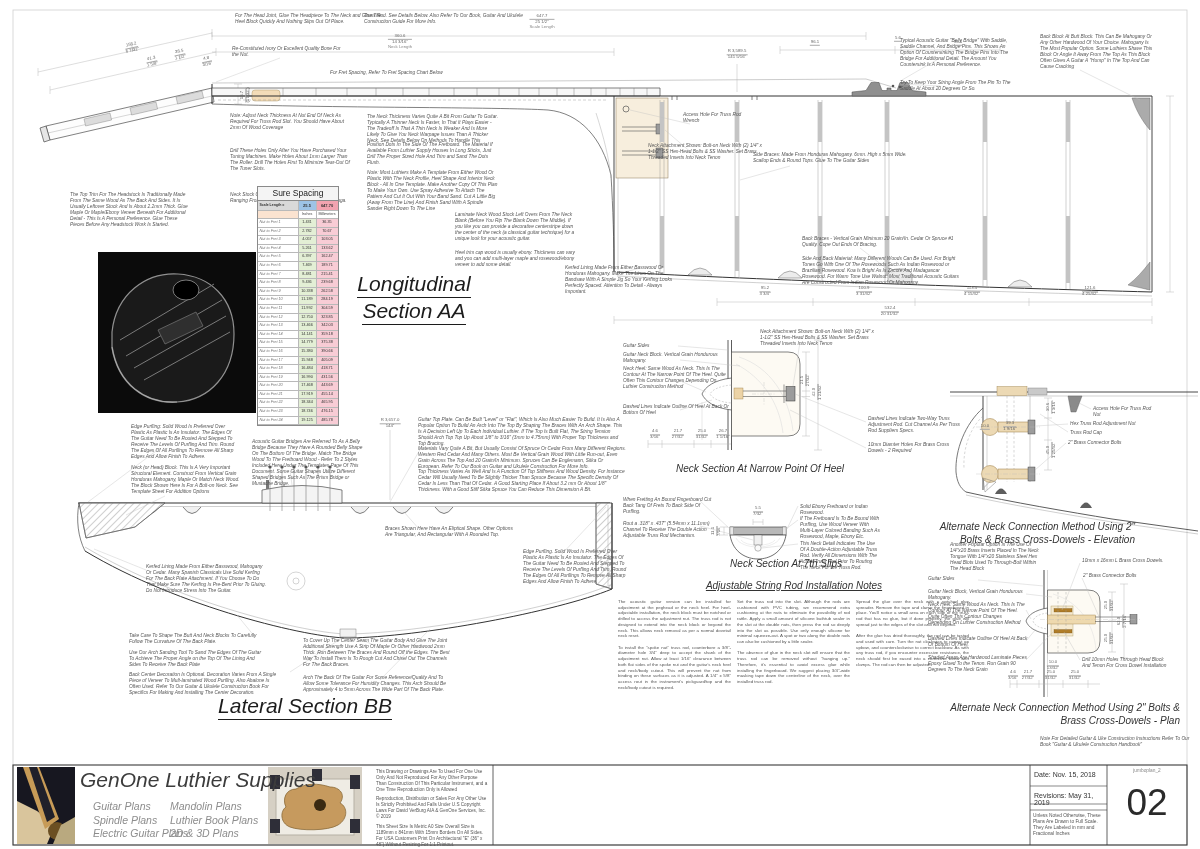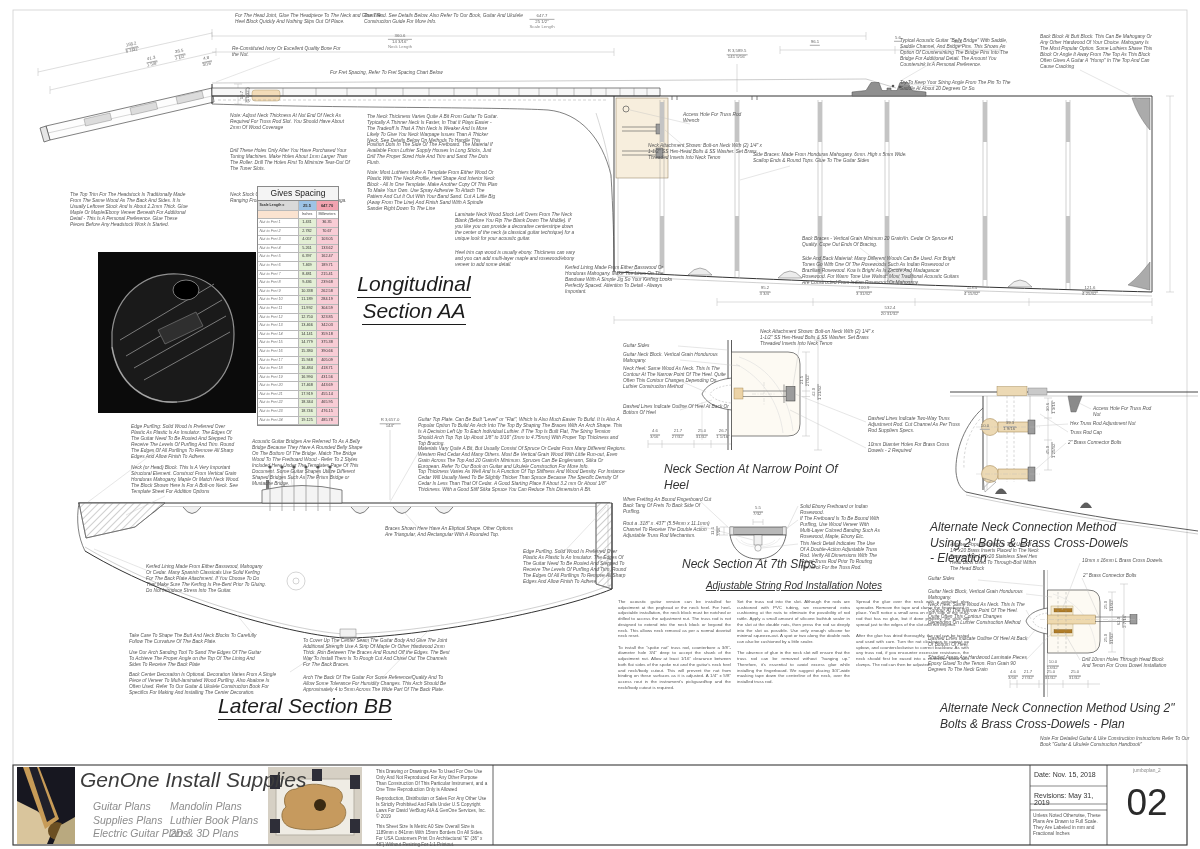--- a/index.html
+++ b/index.html
@@ -7,21 +7,21 @@
          font-family:"Liberation Sans",sans-serif;color:#333;}
   .sheet svg{position:absolute;left:0;top:0;z-index:1;}
   .layer{position:absolute;left:0;top:0;width:1200px;height:849px;z-index:2;pointer-events:none;}
   .note{position:absolute;font-size:4.8px;font-style:italic;color:#555;line-height:1.25;}
   .dim{position:absolute;font-size:4.3px;color:#666;text-align:center;line-height:1.15;white-space:nowrap;}
   .dim .v{display:block;border-bottom:.5px solid #aaa;padding:0 1px .5px 1px;}
   .dim .f{display:block;}
   .dim .l{display:block;color:#888;}
   .sec-label{position:absolute;z-index:2;font-style:italic;color:#1c1c1c;font-size:21px;line-height:1.2;text-align:center;}
   .sec-label span{display:inline-block;border-bottom:1.6px solid #1c1c1c;padding-bottom:1px;}
-  .sub-title{position:absolute;z-index:2;font-size:12px;font-style:italic;color:#333;text-align:left;line-height:1.3;}
+  .sub-title{position:absolute;z-index:2;font-size:10px;font-style:italic;color:#333;text-align:right;line-height:1.3;}
   .truss-head{position:absolute;z-index:2;font-size:10px;font-style:italic;color:#333;text-align:center;text-decoration:underline;}
   #truss-cols{position:absolute;left:618px;top:599px;width:352px;display:flex;gap:6px;z-index:2;}
   #truss-cols div{width:113px;font-size:4.4px;color:#555;line-height:1.3;text-align:justify;white-space:pre-line;}
   
   .fret-table{position:absolute;left:257px;top:186px;width:80px;z-index:3;background:#fff;
               border:.6px solid #8a8a8a;font-size:3.8px;}
   .ft-title{height:13px;line-height:13px;text-align:center;font-size:8.5px;color:#222;background:#f4f4f4;border-bottom:.5px solid #8a8a8a;}
   .ft-row{display:flex;border-bottom:.4px solid #b9b9b9;}
   .ft-row>div{border-right:.4px solid #b9b9b9;overflow:hidden;}
   .ft-row>div:last-child{border-right:none;}
@@ -515,21 +515,21 @@
 To install the "spoke nut" truss rod, counterbore a 3/8"-diameter hole 3/4" deep to accept the shank of the adjustment nut. Allow at least 1/16" clearance between both flat sides of the spoke nut and the guitar's neck heel and neck/body cutout. This will prevent the nut from binding on these surfaces as it is adjusted. A 1/4" x 5/8" access rout in the instrument's pickguard/top and the neck/body cutout is required.</div>
       <div>Set the truss rod into the slot. Although the rods are cushioned with PVC tubing, we recommend extra cushioning at the nuts to eliminate the possibility of rod rattle. Apply a small amount of silicone bathtub sealer in the slot at the double nuts, then press the rod so deeply into the slot as possible. Use only enough silicone for minimal squeeze-out. A spot or two along the double rods can also be cushioned by a little sealer.
 
 The absence of glue in the neck slot will ensure that the truss rod can be removed without "hanging up." Therefore, it's essential to avoid excess glue while installing the fingerboard. We suggest placing 3/4"-wide masking tape down the centerline of the neck, over the installed truss rod.</div>
       <div>Spread the glue over the neck with a notched glue spreader. Remove the tape and clamp the fingerboard in place. You'll notice a small area on each side of the truss rod that has no glue, but if done properly, the glue will spread just to the edges of the slot and not beyond.
 
 After the glue has dried thoroughly, the rod can be tested and used with care. Turn the nut clockwise to correct an upbow, and counterclockwise to correct backbow. As with any truss rod, if you encounter excessive resistance, the neck should first be eased into a corrective bend with clamps. The rod can then be adjusted.</div>
     </div>
 
   <div class="fret-table">
-    <div class="ft-title">Gives Spacing</div>
+    <div class="ft-title">Sure Spacing</div>
     <div class="ft-row ft-scale">
       <div class="c1">Scale Length =</div>
       <div class="c2 blue">25.5</div>
       <div class="c3 pink">647.70</div>
     </div>
     <div class="ft-row ft-head">
       <div class="c1 peach"></div>
       <div class="c2">Inches</div>
       <div class="c3">Millimeters</div>
     </div>
@@ -650,24 +650,24 @@
           <div class="c3 rose">476.15</div>
         </div>
         <div class="ft-row ft-data">
           <div class="c1">Nut to Fret 24</div>
           <div class="c2 green">19.125</div>
           <div class="c3 rose">485.78</div>
         </div>
       </div>
   </div>
 
-  <div class="tb-brand">GenOne Install Supplies</div>
+  <div class="tb-brand">GenOne Luthier Supplies</div>
   <div class="brand-col" id="brand-col1" style="left:93px;top:800px;">
       <div>Guitar Plans</div>
-      <div>Supplies Plans</div>
+      <div>Spindle Plans</div>
       <div>Electric Guitar Plans</div>
     </div>
   <div class="brand-col" id="brand-col2" style="left:170px;top:800px;">
       <div>Mandolin Plans</div>
       <div>Luthier Book Plans</div>
       <div>2D &amp; 3D Plans</div>
     </div>
   <div id="legal">
       <p>This Drawing or Drawings Are To Used For One Use Only And Not Reproduced For Any Other Purpose Than Construction Of This Particular Instrument, and a One Time Reproduction Only is Allowed</p>
       <p>Reproduction, Distribution or Sales For Any Other Use Is Strictly Prohibited And Falls Under U.S Copyright Laws For David VerBurg AIA &amp; GenOne Services, Inc. © 2019</p>

